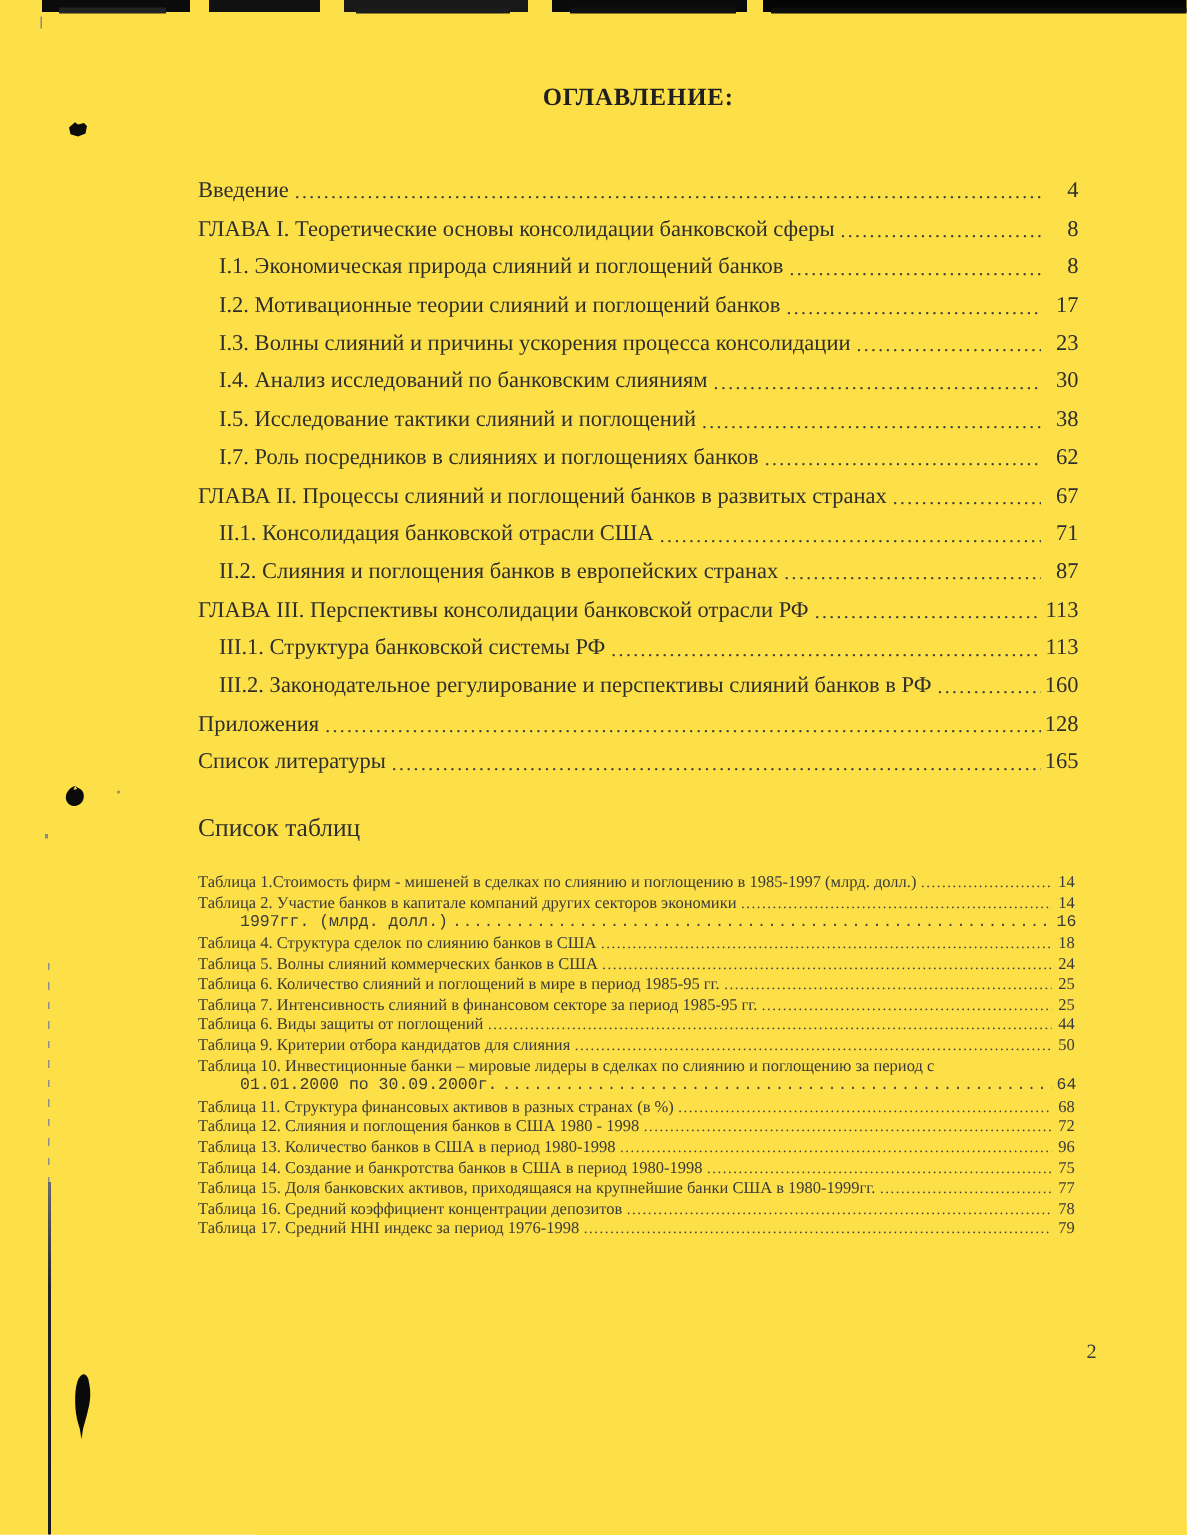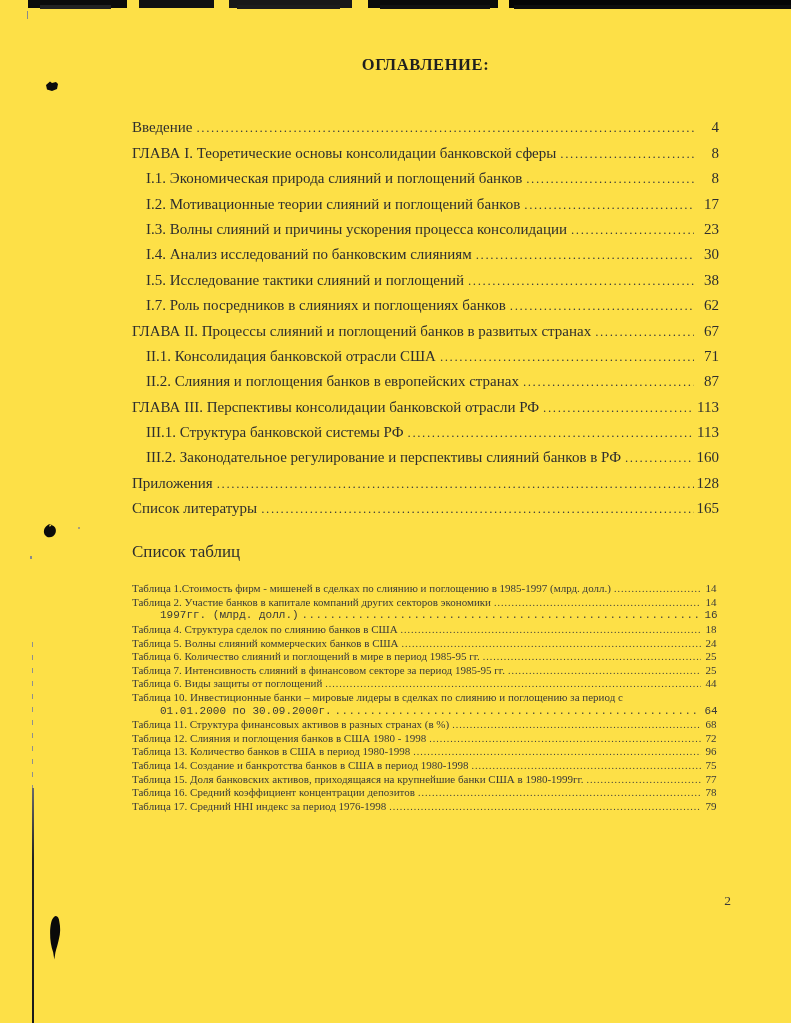--- a/index.html
+++ b/index.html
@@ -250,20 +250,25 @@
       <div class="tbl-row">
           <span class="tbl-label">Таблица 7. Интенсивность слияний в финансовом секторе за период 1985-95 гг.</span>
           <span class="dots"></span>
           <span class="pg">25</span>
         </div>
       <div class="tbl-row">
           <span class="tbl-label">Таблица 6. Виды защиты от поглощений</span>
           <span class="dots"></span>
           <span class="pg">44</span>
         </div>
+      <div class="tbl-row">
+          <span class="tbl-label">Таблица 9. Критерии отбора кандидатов для слияния</span>
+          <span class="dots"></span>
+          <span class="pg">50</span>
+        </div>
       <div class="tbl-line1">Таблица 10. Инвестиционные банки –  мировые лидеры в сделках по слиянию и поглощению за период с</div>
       <div class="tbl-row cont">
           <span class="tbl-label">01.01.2000 по 30.09.2000г.</span>
           <span class="dots"></span>
           <span class="pg">64</span>
         </div>
       <div class="tbl-row">
           <span class="tbl-label">Таблица 11. Структура финансовых активов в разных странах (в %)</span>
           <span class="dots"></span>
           <span class="pg">68</span>

